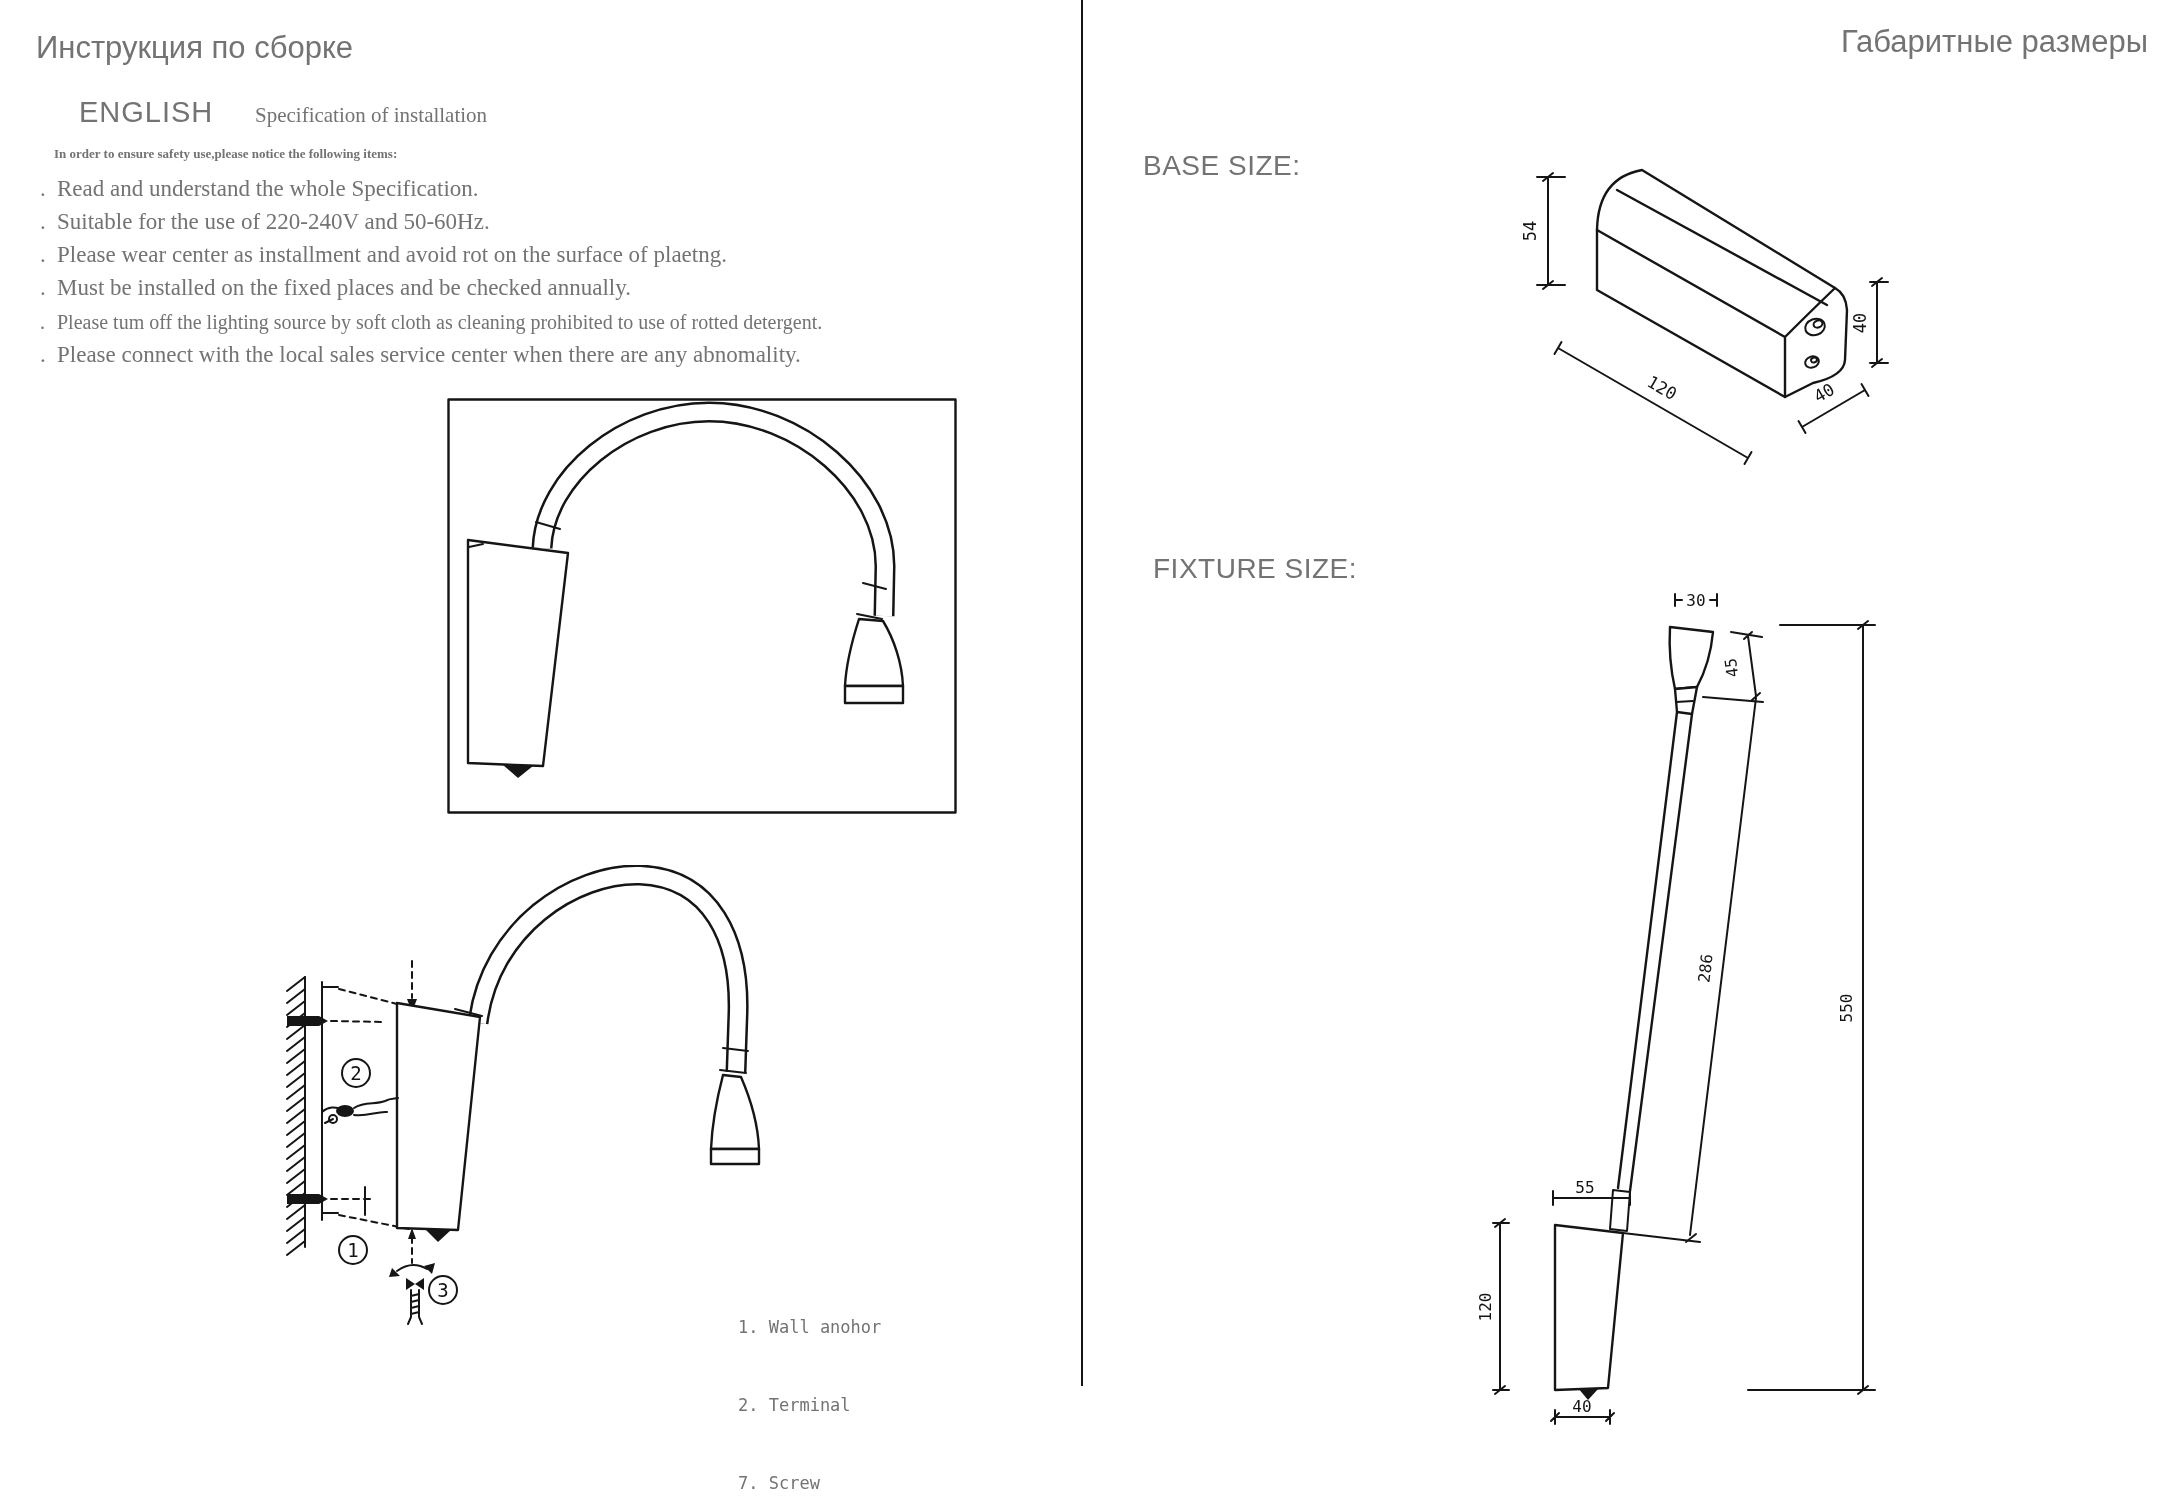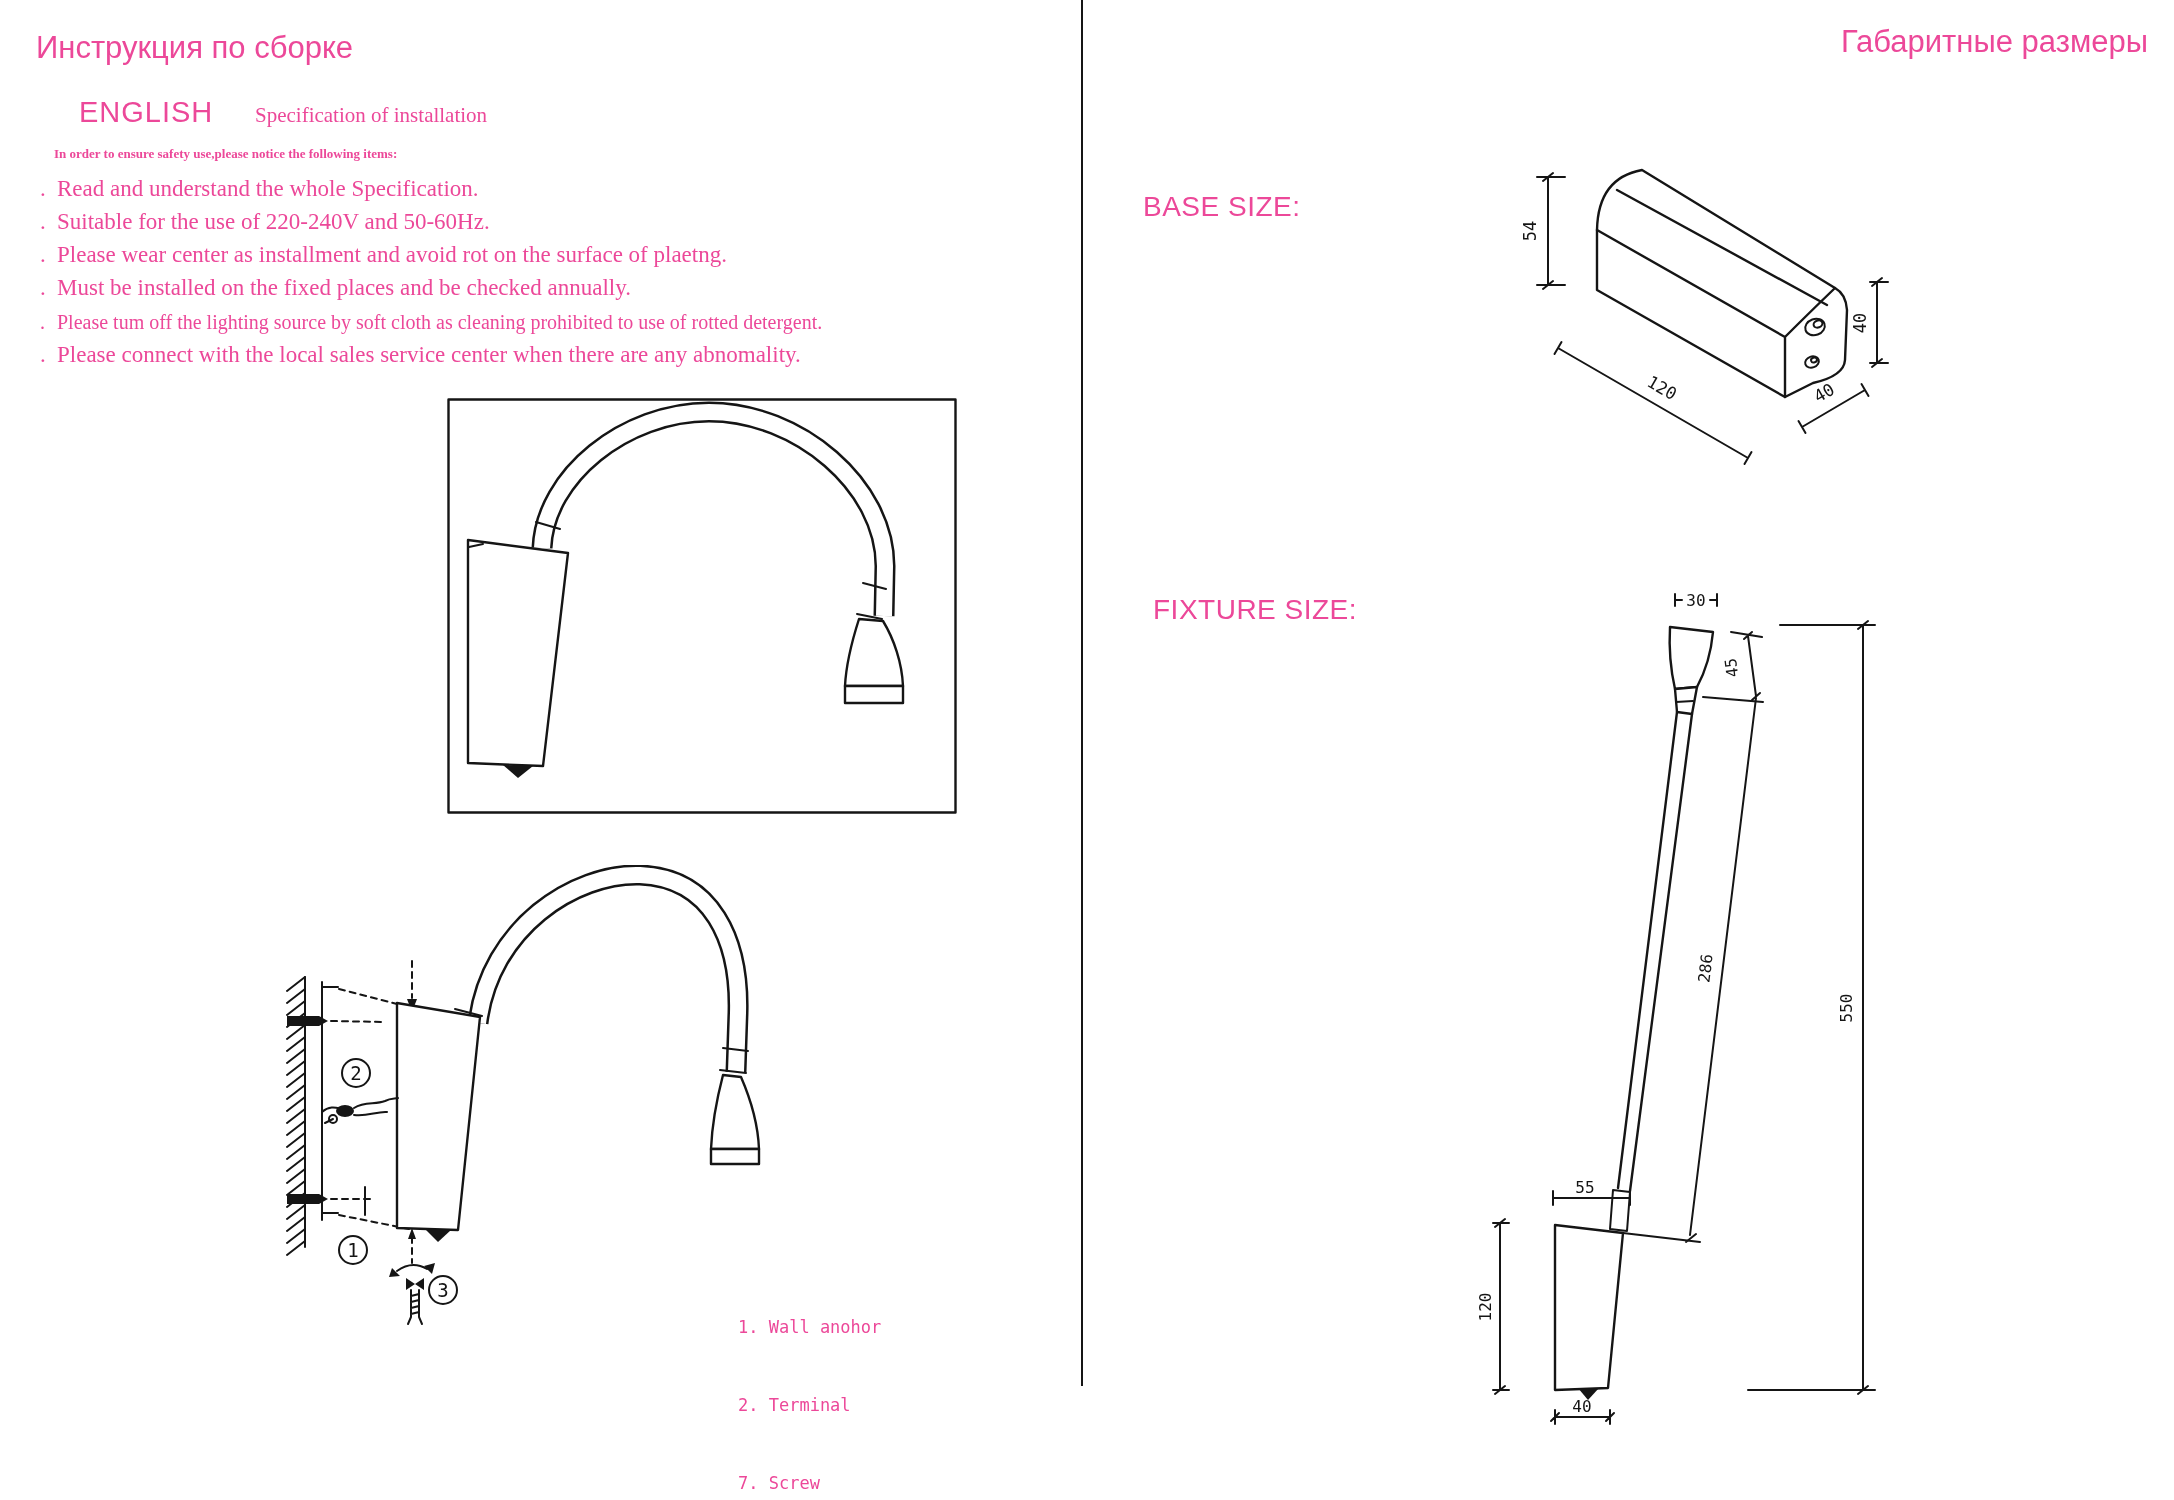--- a/index.html
+++ b/index.html
@@ -1,29 +1,29 @@
 <!DOCTYPE html>
 <html><head>
 <meta charset="utf-8">
 <style>
   html,body{margin:0;padding:0;background:#fff;}
-  .page{position:relative;width:2174px;height:1500px;background:#ffffff;color:#ec4899;
+  .page{position:relative;width:2174px;height:1500px;background:#ffffff;color:#737373;
         font-family:"Liberation Sans",sans-serif;overflow:hidden;}
   .abs{position:absolute;}
   .title-left{left:36px;top:30px;font-size:31px;}
   .title-right{right:26px;top:24px;font-size:31px;}
   .english{left:35px;top:96px;font-size:29px;letter-spacing:1px;margin-left:44px;}
   .spec-title{left:255px;top:103px;font-size:21px;font-family:"Liberation Serif",serif;}
   .spec-intro{left:54px;top:146px;font-size:13px;font-weight:bold;font-family:"Liberation Serif",serif;}
   .spec-item{left:40px;font-family:"Liberation Serif",serif;font-size:23px;white-space:nowrap;}
   .spec-item .bullet{display:inline-block;width:17px;}
   .spec-item.small{font-size:20px;}
   .legend{left:738px;top:1262px;font-family:"DejaVu Sans Mono","Liberation Mono",monospace;
           font-size:17px;line-height:26px;white-space:pre;}
-  .size-heading{font-size:28px;letter-spacing:0.5px;margin-top:41px;}
+  .size-heading{font-size:28px;letter-spacing:0.5px;}
   .footer{left:1087px;top:1438px;transform:translateX(-50%);font-size:32px;white-space:nowrap;}
   .divider{left:1081px;top:0;width:2px;height:1386px;background:#151515;}
   svg{display:block;}
   svg text{font-family:"DejaVu Sans Mono","Liberation Mono",monospace;fill:#151515;}
   .ln{stroke:#151515;stroke-width:2.4;fill:none;stroke-linecap:round;stroke-linejoin:round;}
   .thin{stroke-width:2;}
   .dash{stroke-dasharray:6 5;stroke-width:2;}
   .wh{fill:#ffffff;}
   .ink{fill:#151515;stroke:none;}
   .tube-out{stroke:#151515;stroke-width:21;fill:none;stroke-linecap:butt;}

